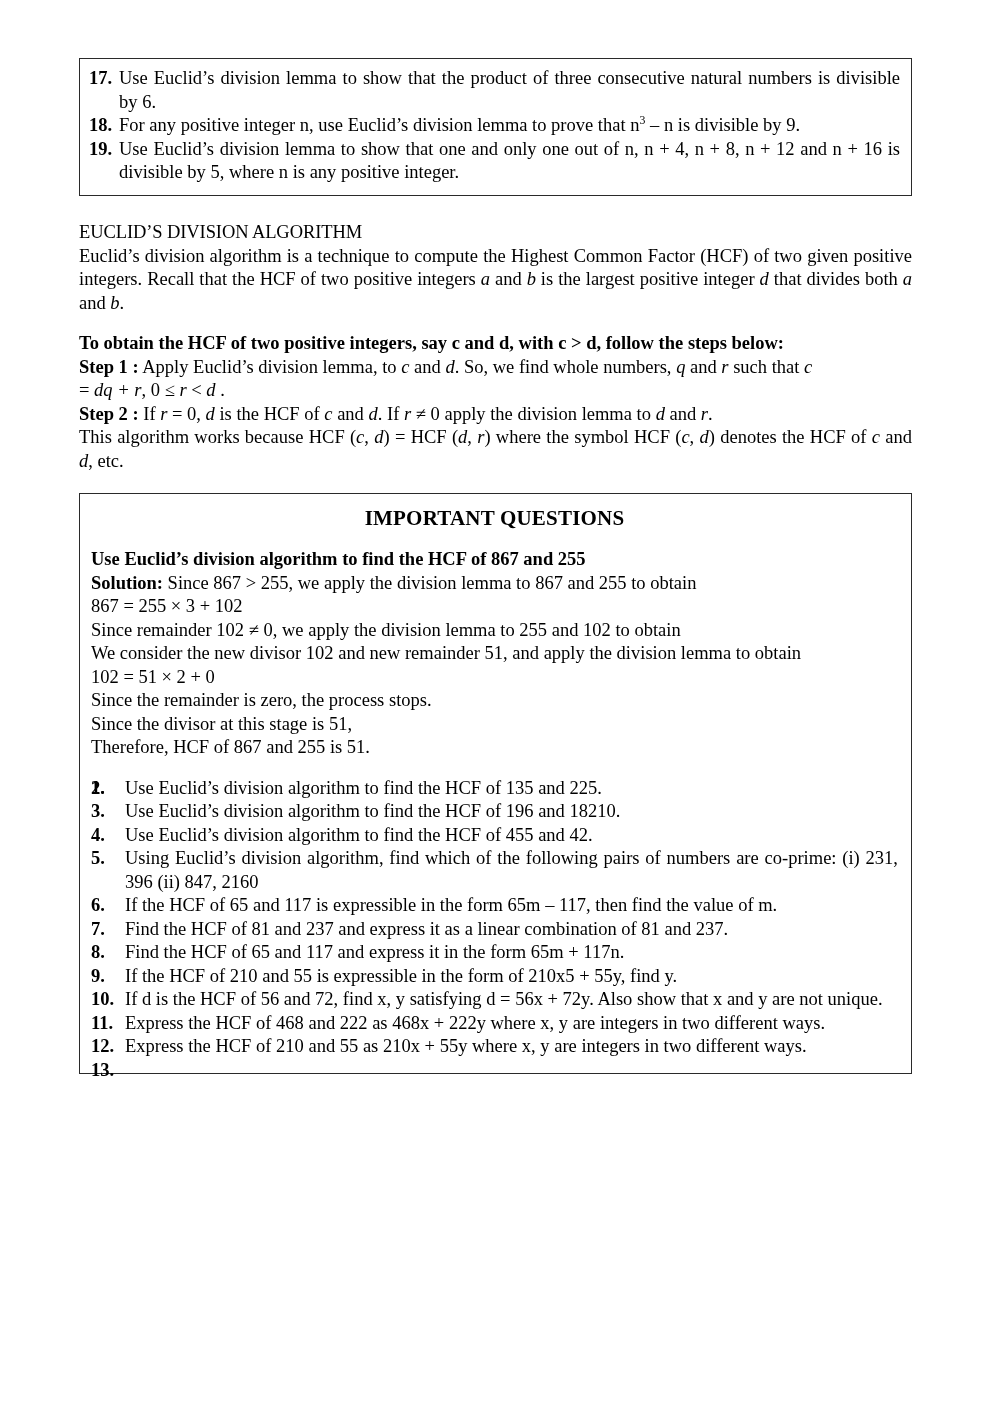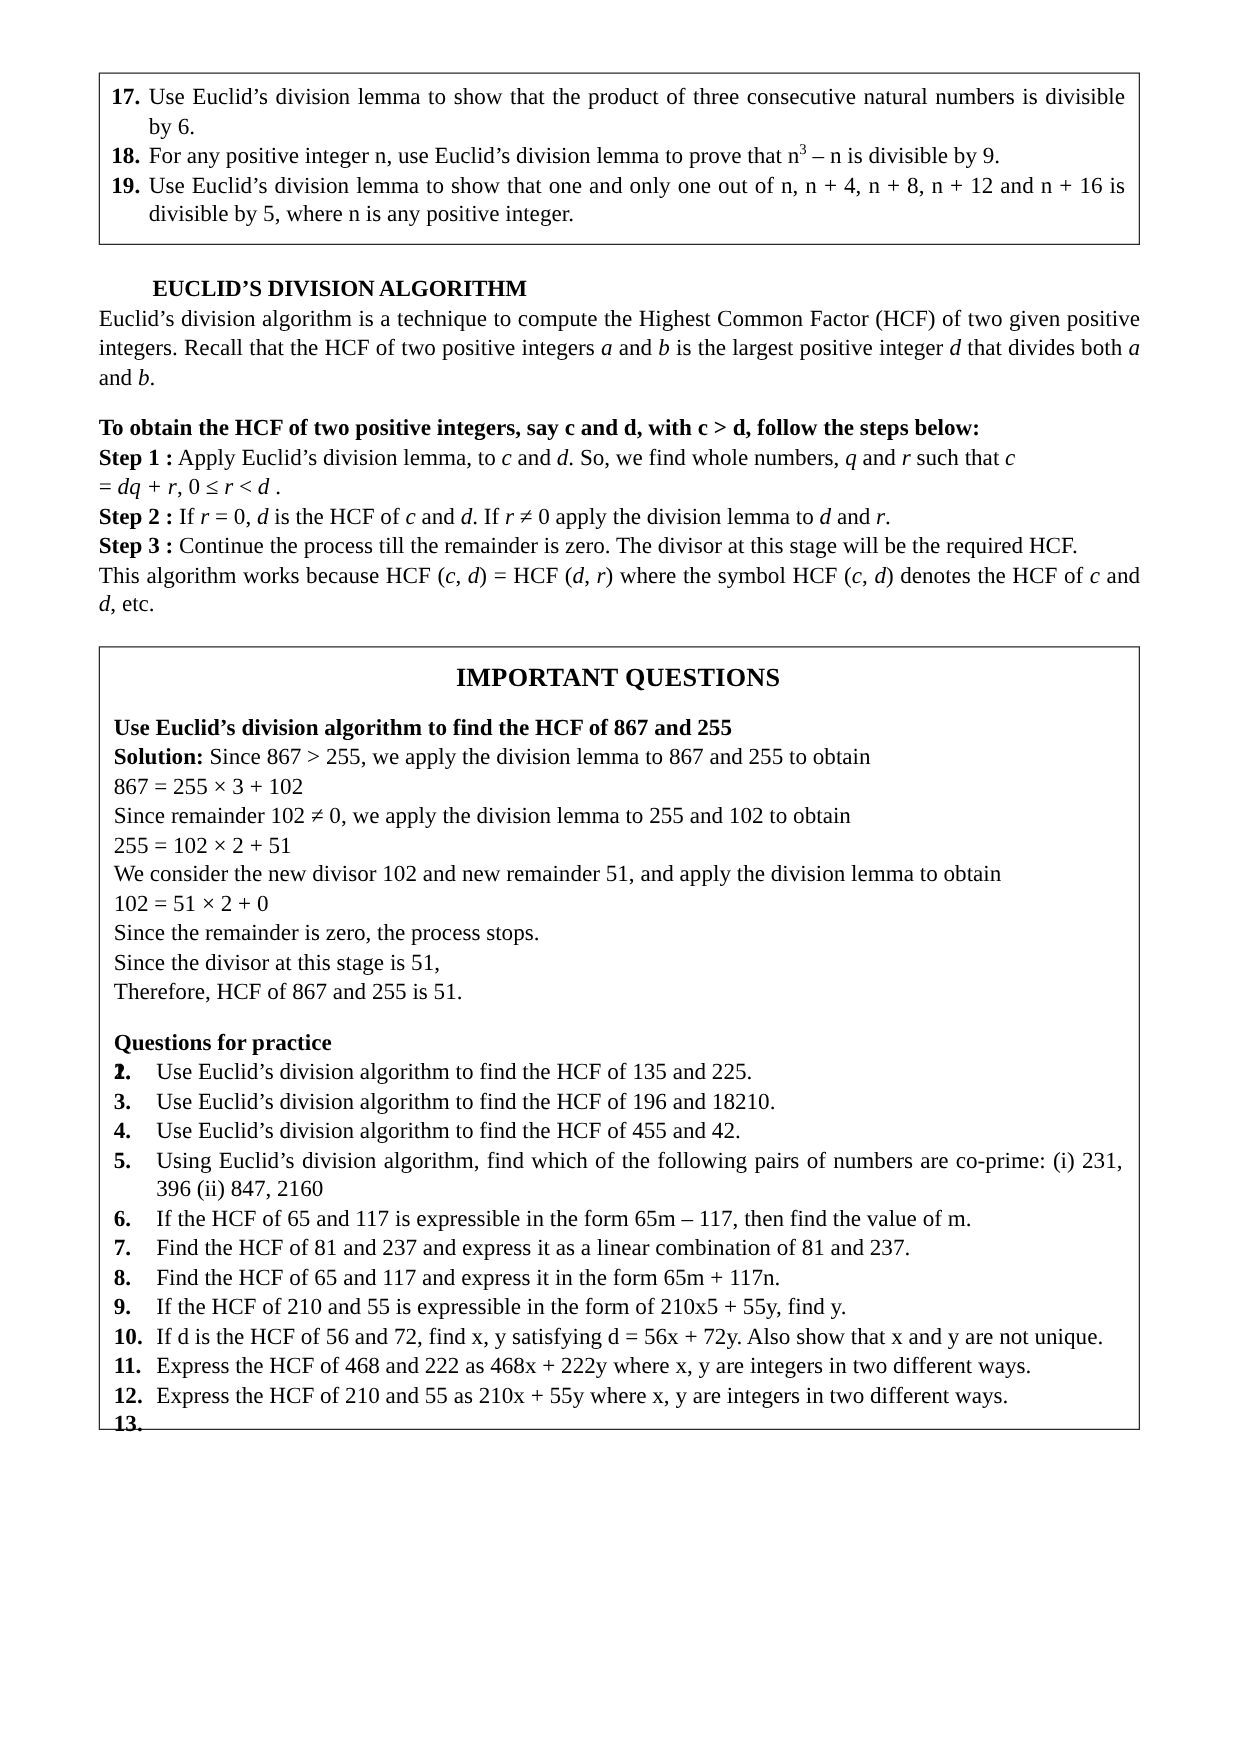--- a/index.html
+++ b/index.html
@@ -60,25 +60,24 @@
     top: 0;
     font-weight: bold;
     width: 27px;
     text-align: left;
   }
   .nlist.wide li { padding-left: 34px; }
   .nlist.wide li .num { width: 31px; }
 
   
   .heading {
-    font-weight: bold;
+    font-weight: normal;
     font-size: 18.5px;
     line-height: 25px;
     letter-spacing: -0.1px;
-    margin-left: 43px;
   }
   .section-gap { height: 17px; }
   .small-gap { height: 11px; }
   .tiny-gap { height: 6px; }
 
   .center { text-align: center; }
 
   sup { font-size: 0.64em; vertical-align: super; line-height: 0; }
 
   .qtitle {
@@ -113,47 +112,44 @@
   <div class="section-gap"></div>
 
   <div class="txt b">To obtain the HCF of two positive integers, say c and d, with c &gt; d, follow the steps below:</div>
 
   <div class="txt justify"><span class="b">Step 1 :</span><span> Apply Euclid’s division lemma, to </span><span class="i">c</span><span> and </span><span class="i">d</span><span>. So, we find whole numbers, </span><span class="i">q</span><span> and </span><span class="i">r</span><span> such that </span><span class="i">c</span></div>
 
   <div class="txt"><span>= </span><span class="i">dq + r</span><span>,  0</span><span> ≤ </span><span class="i">r</span><span> &lt; </span><span class="i">d</span><span> .</span></div>
 
   <div class="txt"><span class="b">Step 2 :</span><span> If </span><span class="i">r</span><span> = 0, </span><span class="i">d</span><span> is the HCF of </span><span class="i">c</span><span> and </span><span class="i">d</span><span>. If </span><span class="i">r</span><span> ≠ 0 apply the division lemma to </span><span class="i">d</span><span> and </span><span class="i">r</span><span>.</span></div>
 
-  <div class="txt justify"><span class="b">Step 3 :</span><span> Continue the process till the remainder is zero. The divisor at this stage will be the required HCF.</span></div>
 
   <div class="txt justify"><span>This algorithm works because HCF (</span><span class="i">c</span><span>, </span><span class="i">d</span><span>) = HCF (</span><span class="i">d</span><span>, </span><span class="i">r</span><span>) where the symbol HCF (</span><span class="i">c</span><span>, </span><span class="i">d</span><span>) denotes the HCF of </span><span class="i">c</span><span> and </span><span class="i">d</span><span>, etc.</span></div>
 
   <div class="box" id="box-questions">
 
     <div class="center qtitle">IMPORTANT QUESTIONS</div>
 
     <div class="small-gap"></div>
     <div class="tiny-gap"></div>
 
     <div class="txt b">Use Euclid’s division algorithm to find the HCF of 867 and 255</div>
 
     <div class="txt"><span class="b">Solution:</span><span> Since 867 &gt; 255, we apply the division lemma to 867 and 255 to obtain</span></div>
 
     <div class="txt">867 = 255 × 3 + 102</div>
     <div class="txt">Since remainder 102 ≠ 0, we apply the division lemma to 255 and 102 to obtain</div>
-    <div class="txt">255 = 102 × 2 + 51</div>
     <div class="txt">We consider the new divisor 102 and new remainder 51, and apply the division lemma to obtain</div>
     <div class="txt">102 = 51 × 2 + 0</div>
     <div class="txt">Since the remainder is zero, the process stops.</div>
     <div class="txt">Since the divisor at this stage is 51,</div>
     <div class="txt">Therefore, HCF of 867 and 255 is 51.</div>
 
     <div class="section-gap"></div>
 
-    <div class="txt b">Questions for practice</div>
 
     <ul class="nlist wide txt justify">
       <li><span class="num">1.</span></li>
       <li><span class="num">2.</span><span>Use Euclid’s division algorithm to find the HCF of 135 and 225.</span></li>
       <li><span class="num">3.</span><span>Use Euclid’s division algorithm to find the HCF of 196 and 18210.</span></li>
       <li><span class="num">4.</span><span>Use Euclid’s division algorithm to find the HCF of 455 and 42.</span></li>
       <li><span class="num">5.</span><span>Using Euclid’s division algorithm, find which of the following pairs of numbers are co-prime: (i) 231, 396 (ii) 847, 2160</span></li>
       <li><span class="num">6.</span><span>If the HCF of 65 and 117 is expressible in the form 65m – 117, then find the value of m.</span></li>
       <li><span class="num">7.</span><span>Find the HCF of 81 and 237 and express it as a linear combination of 81 and 237.</span></li>
       <li><span class="num">8.</span><span>Find the HCF of 65 and 117 and express it in the form 65m + 117n.</span></li>

